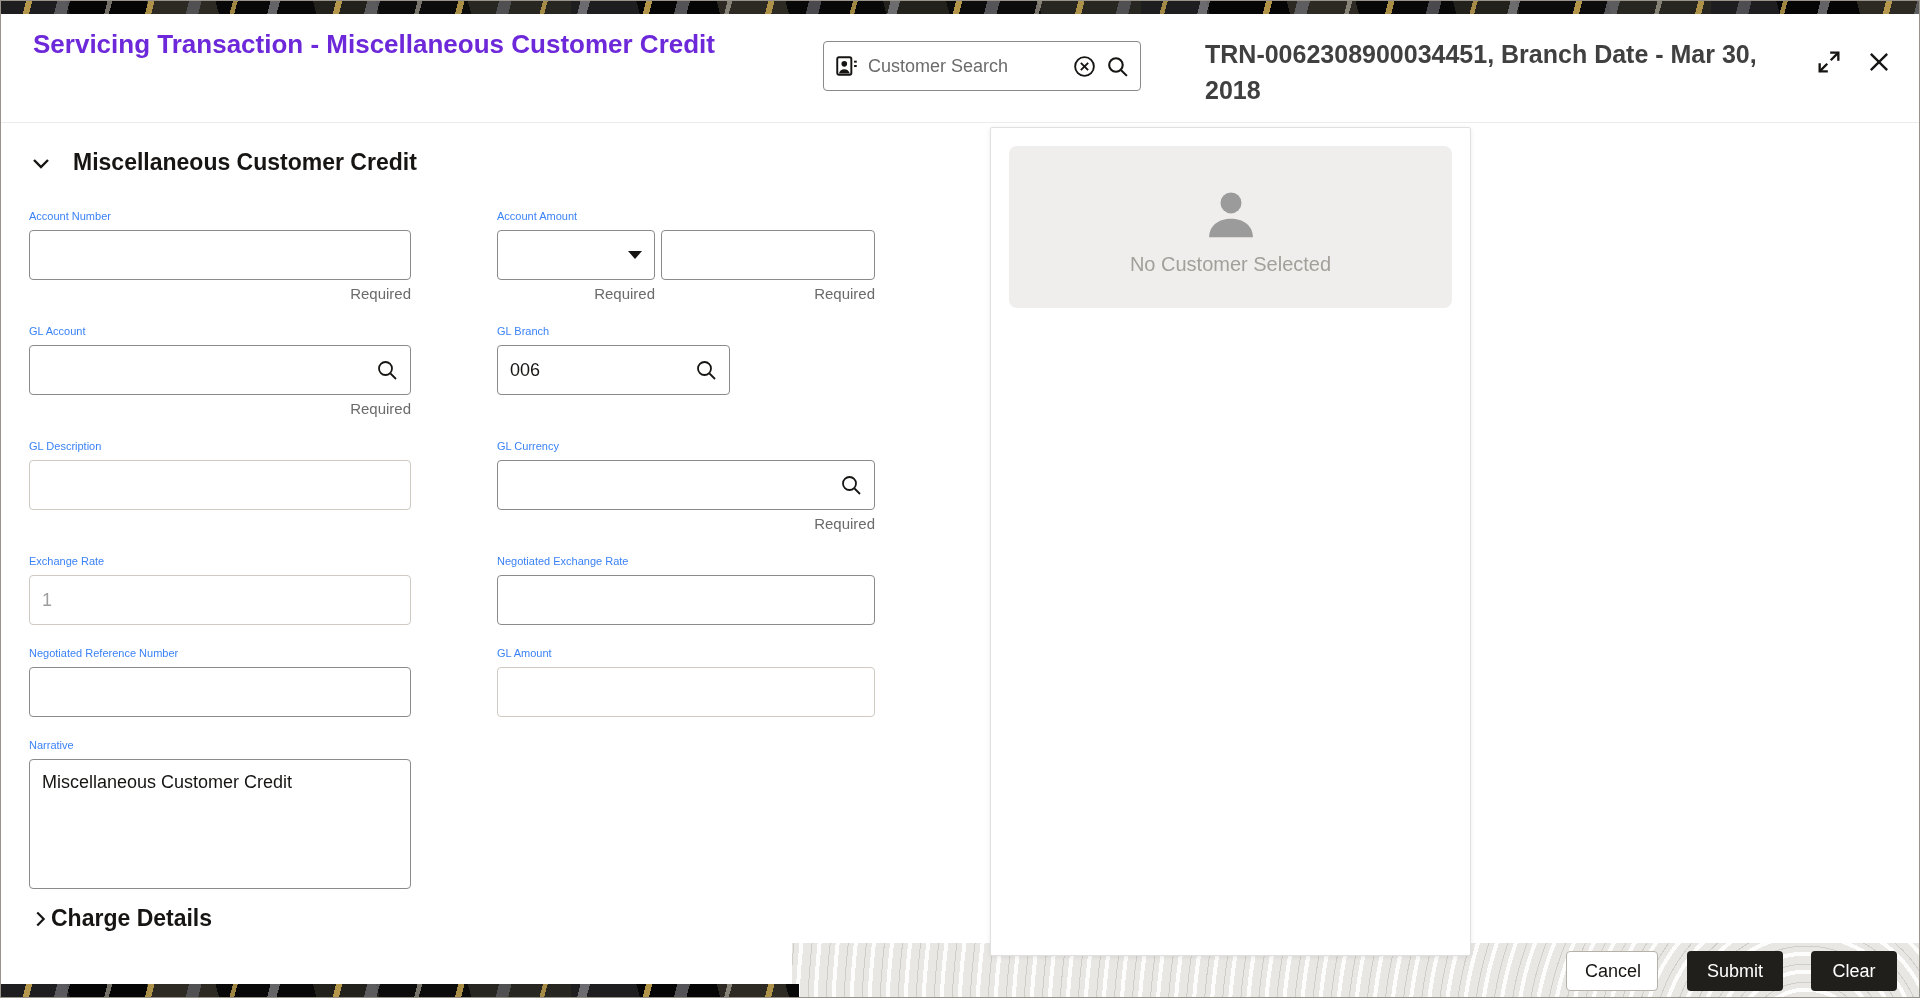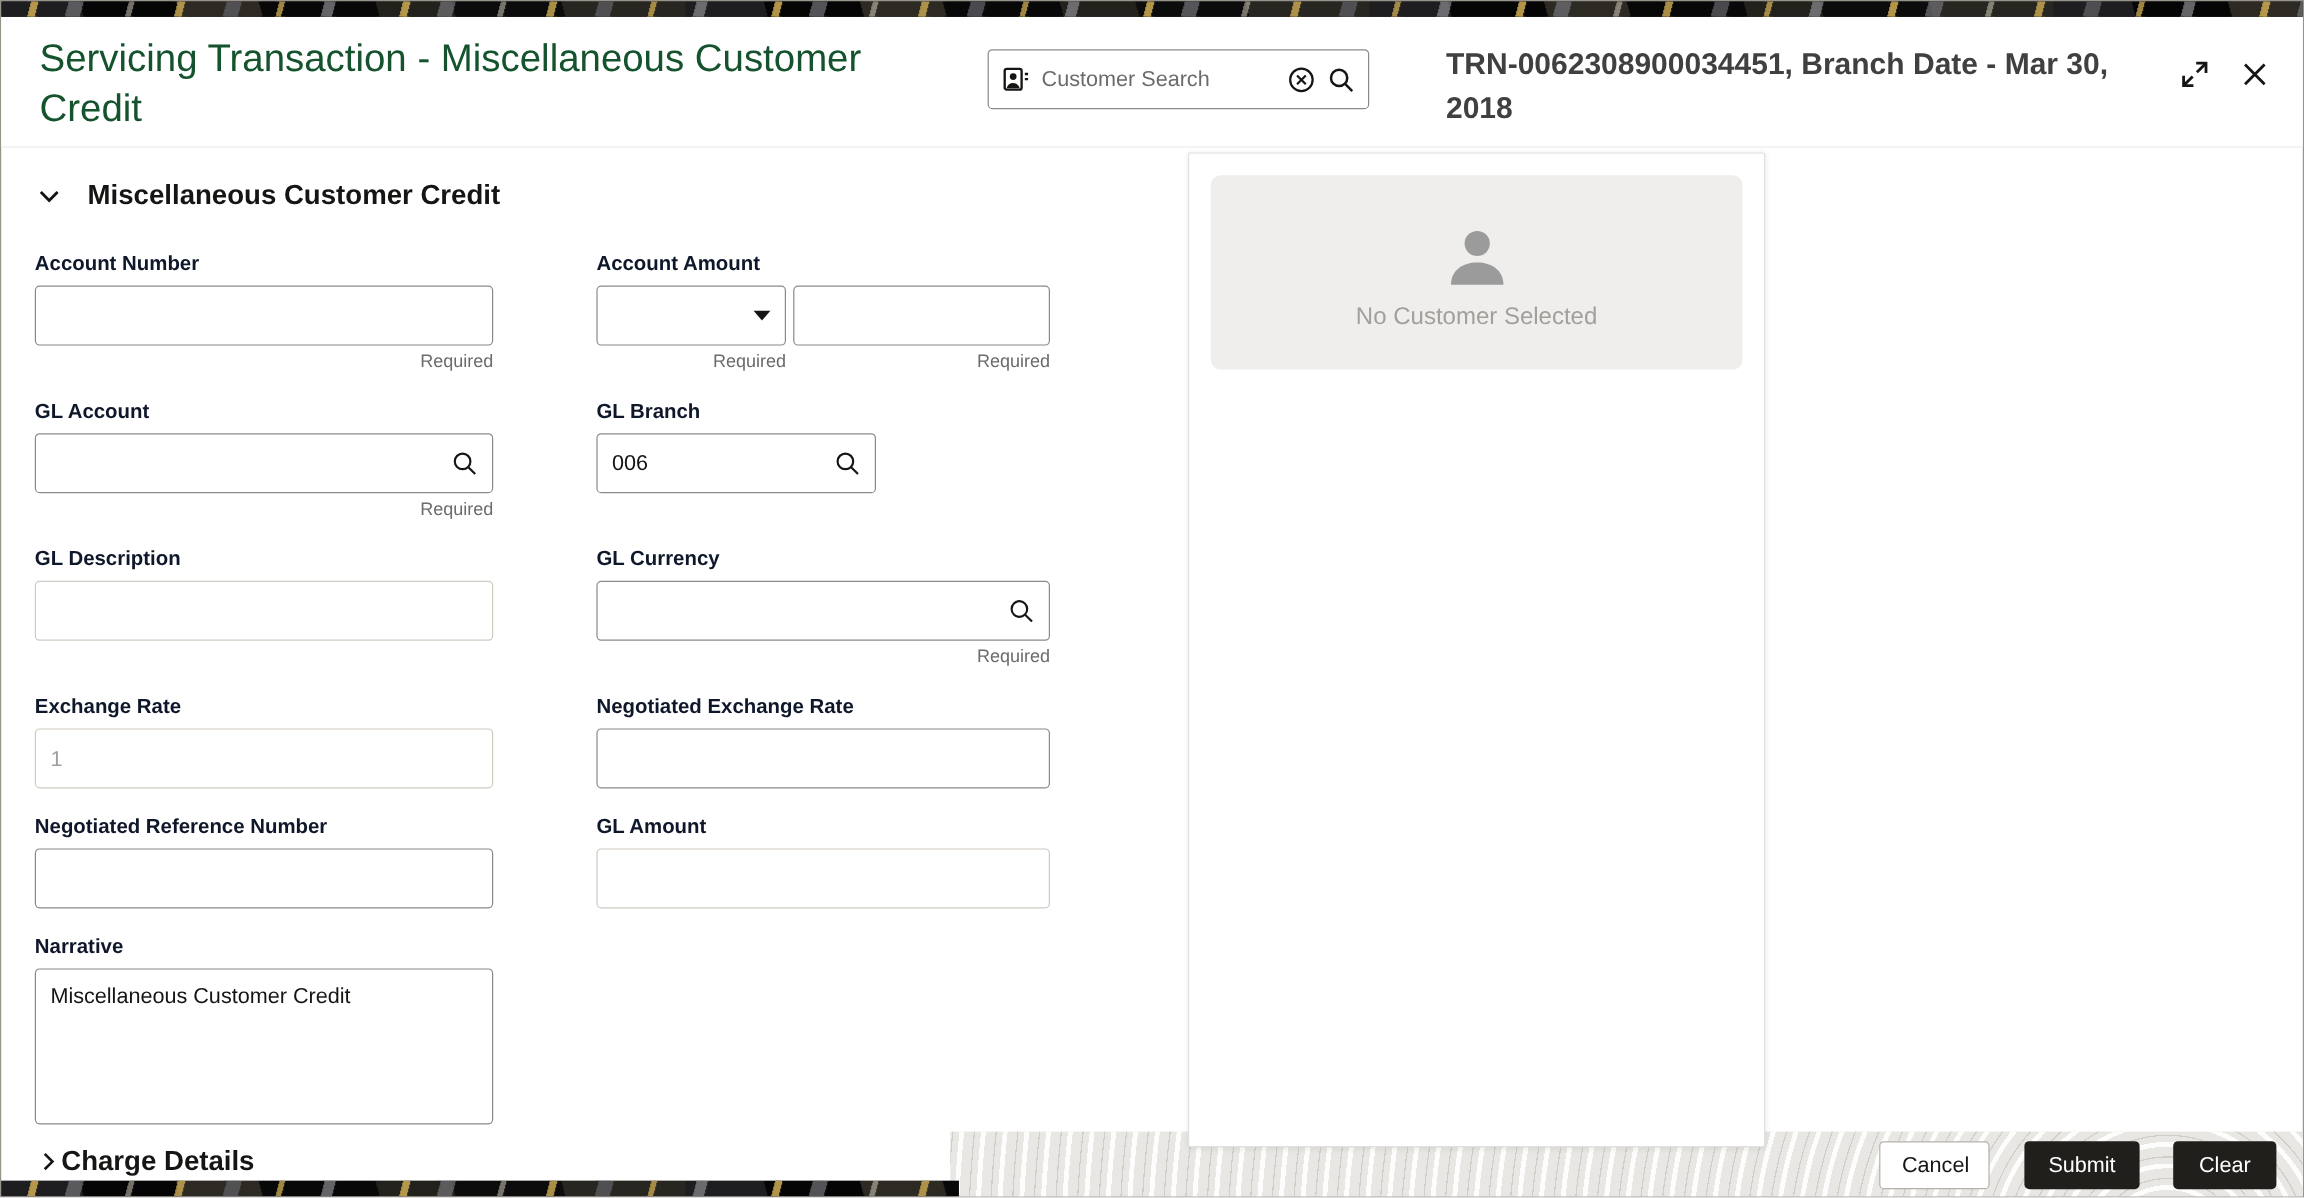--- a/index.html
+++ b/index.html
@@ -34,40 +34,40 @@
     background-color:#e8e7e4;
     background-image: repeating-radial-gradient(circle at 90% 190%,
       rgba(255,255,255,.9) 0 4px, rgba(0,0,0,0) 4px 9px,
       rgba(205,203,198,.9) 9px 10px, rgba(0,0,0,0) 10px 18px);
   }
 
   
   .titlebar { position:absolute; top:13px; left:0; right:0; height:109px;
               background:#fff; border-bottom:1px solid #ececec; z-index:5; }
   .page-title { position:absolute; left:32px; top:14px; width:740px;
-                font-size:32px; line-height:1.3; font-weight:400; color:#14532d; }
+                font-size:26px; line-height:1.3; font-weight:700; color:#6d28d9; }
   .search-box { position:absolute; left:822px; top:27px; width:318px; height:50px;
                 border:1px solid #8a8a8a; border-radius:4px;
                 display:flex; align-items:center; padding:0 10px; gap:8px; background:#fff; }
   .search-box input { flex:1; min-width:0; border:none; outline:none;
                       font-size:18px; color:#161513; font-family:inherit; }
   .search-box input::placeholder { color:#6b6b6b; }
   .trn-ref { position:absolute; left:1204px; top:22px; width:570px;
              font-size:25px; line-height:1.45; font-weight:700; color:#404040; }
   .win-icon { position:absolute; top:34px; width:28px; height:28px; cursor:pointer; }
   .win-icon.expand { left:1814px; }
   .win-icon.close  { left:1864px; }
 
   
   .form-area { position:absolute; left:28px; top:148px; width:850px; z-index:2; }
   .section-header { display:flex; align-items:center; gap:20px; margin-bottom:34px; cursor:pointer; }
   .section-title { font-size:23px; font-weight:700; color:#161513; }
 
   .form-grid { display:grid; grid-template-columns:382px 378px; column-gap:86px; row-gap:22px; }
-  .field-label { display:block; font-size:17px; font-weight:700; color:#0f172a; margin-bottom:8px; }
+  .field-label { display:block; font-size:11px; font-weight:400; color:#3b82f6; margin-bottom:8px; }
   .input-wrap { position:relative;border-radius:15px; }
   .box { width:100%; height:50px; border:1px solid #8a8a8a; border-radius:4px;
          font-size:18px; color:#161513; padding:0 12px; font-family:inherit;
          background:#fff; outline:none; }
   .box.with-icon { padding-right:46px; }
   .box:disabled, .box.disabled { border-color:#cfcac2; color:#9e9e9e; background:#fff; }
   .embedded-search { position:absolute; right:12px; top:13px; cursor:pointer; }
   .hint { font-size:15px; color:#6b6b6b; text-align:right; margin-top:5px; height:18px; }
 
   .combo { display:flex; gap:6px; }

